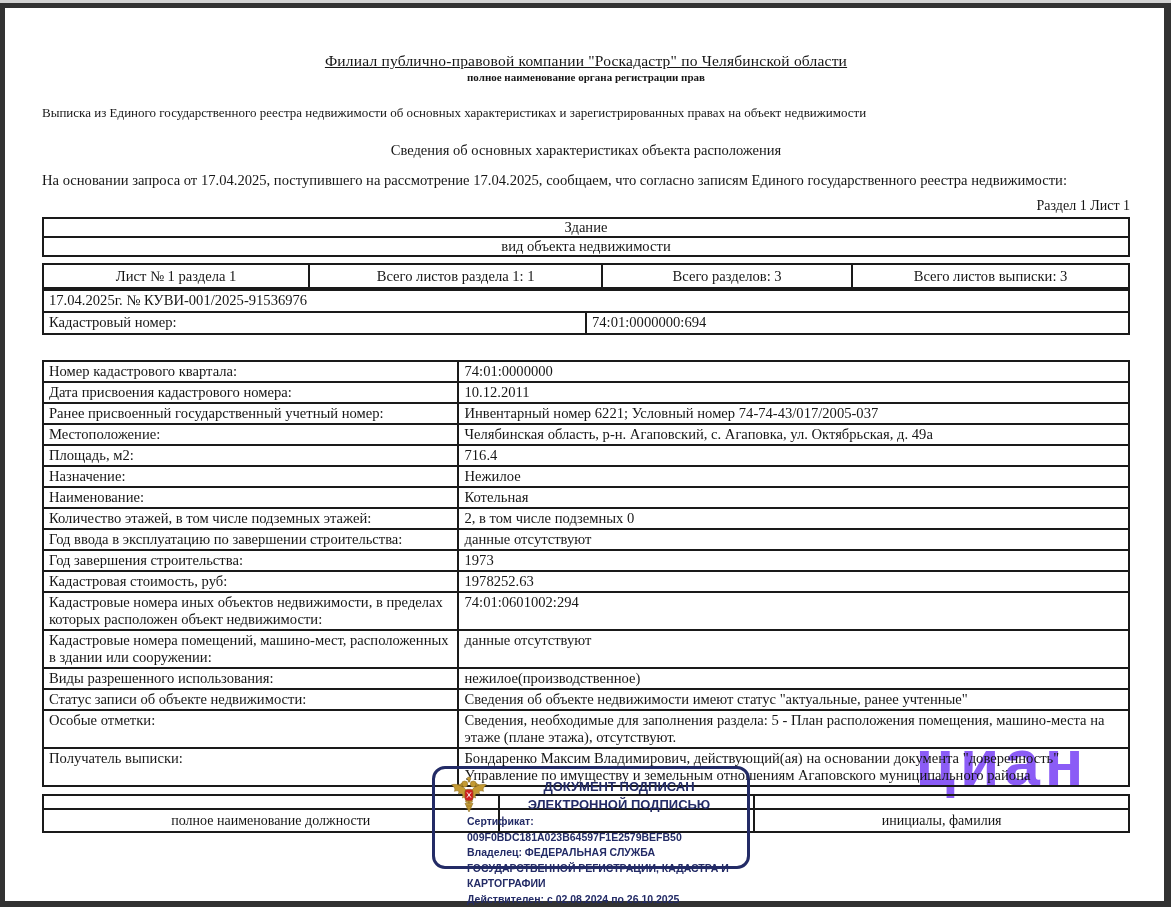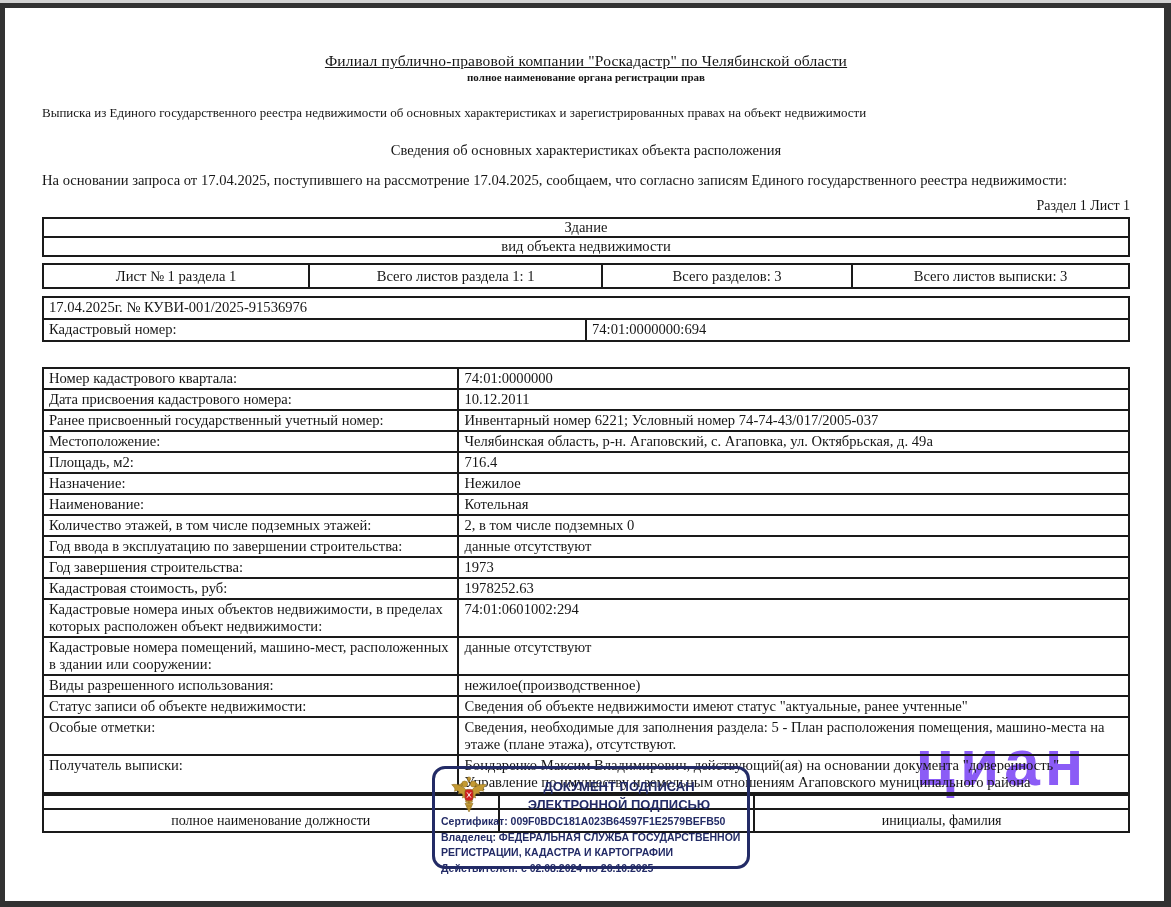--- a/index.html
+++ b/index.html
@@ -22,21 +22,21 @@
   .section-title{text-align:center;font-size:14.5px;margin-top:21px;}
   .request-line{font-size:14.6px;margin-top:13px;}
   .section-page{font-size:14px;text-align:right;margin-top:9px;margin-bottom:3px;}
 
   table{width:100%;border-collapse:collapse;table-layout:fixed;}
   td{border:2px solid #1a1a1a;font-size:14.6px;padding:1px 5px;vertical-align:top;line-height:17px;}
 
   .tbl-a td{text-align:center;height:17px;padding:0 4px;}
   .tbl-b{margin-top:6px;}
   .tbl-b td{text-align:center;height:22px;vertical-align:middle;padding:0 0;}
-  .tbl-c{margin-top:7px;}
+  .tbl-c{}
   .tbl-c td{height:18px;}
   .tbl-d{margin-top:25px;border-radius:19px;}
   .col-label{width:38%;}
   .col-val{width:62%;}
   .b-col1{width:24.5%;} .b-col2{width:27%;} .b-col3{width:23%;} .b-col4{width:25.5%;}
 
   
   .sig-table{position:absolute;left:42px;top:794px;width:1088px;border-collapse:collapse;table-layout:fixed;}
   .sig-table td{border:2px solid #1a1a1a;font-size:14px;text-align:center;vertical-align:middle;padding:0;}
   .sig-row1 td{height:12px;}
@@ -52,21 +52,21 @@
   }
 
   
   .stamp{
     position:absolute;left:432px;top:754px;width:318px;height:103px;
     border:3.5px solid #232b66;border-radius:13px;background:transparent;
     font-family:Liberation Sans, sans-serif;color:#232b66;z-index:5;box-sizing:border-box;margin-top:12px;
   }
   .stamp-eagle{position:absolute;left:14px;top:3px;width:40px;height:48px;}
   .stamp-titles{position:absolute;left:62px;top:9px;right:6px;text-align:center;font-weight:bold;font-size:13px;line-height:18px;}
-  .stamp-info{position:absolute;left:6px;top:45px;right:5px;font-weight:bold;font-size:10.5px;line-height:15.5px;}
+  .stamp-info{position:absolute;left:32px;top:45px;right:5px;font-weight:bold;font-size:10.5px;line-height:15.5px;}
   .stamp-info .ln{white-space:normal;}
 </style>
 </head>
 <body>
 
 <div class="page">
 
   <div class="frame-top-light"></div>
   <div class="frame-top"></div>
   <div class="frame-left"></div>

